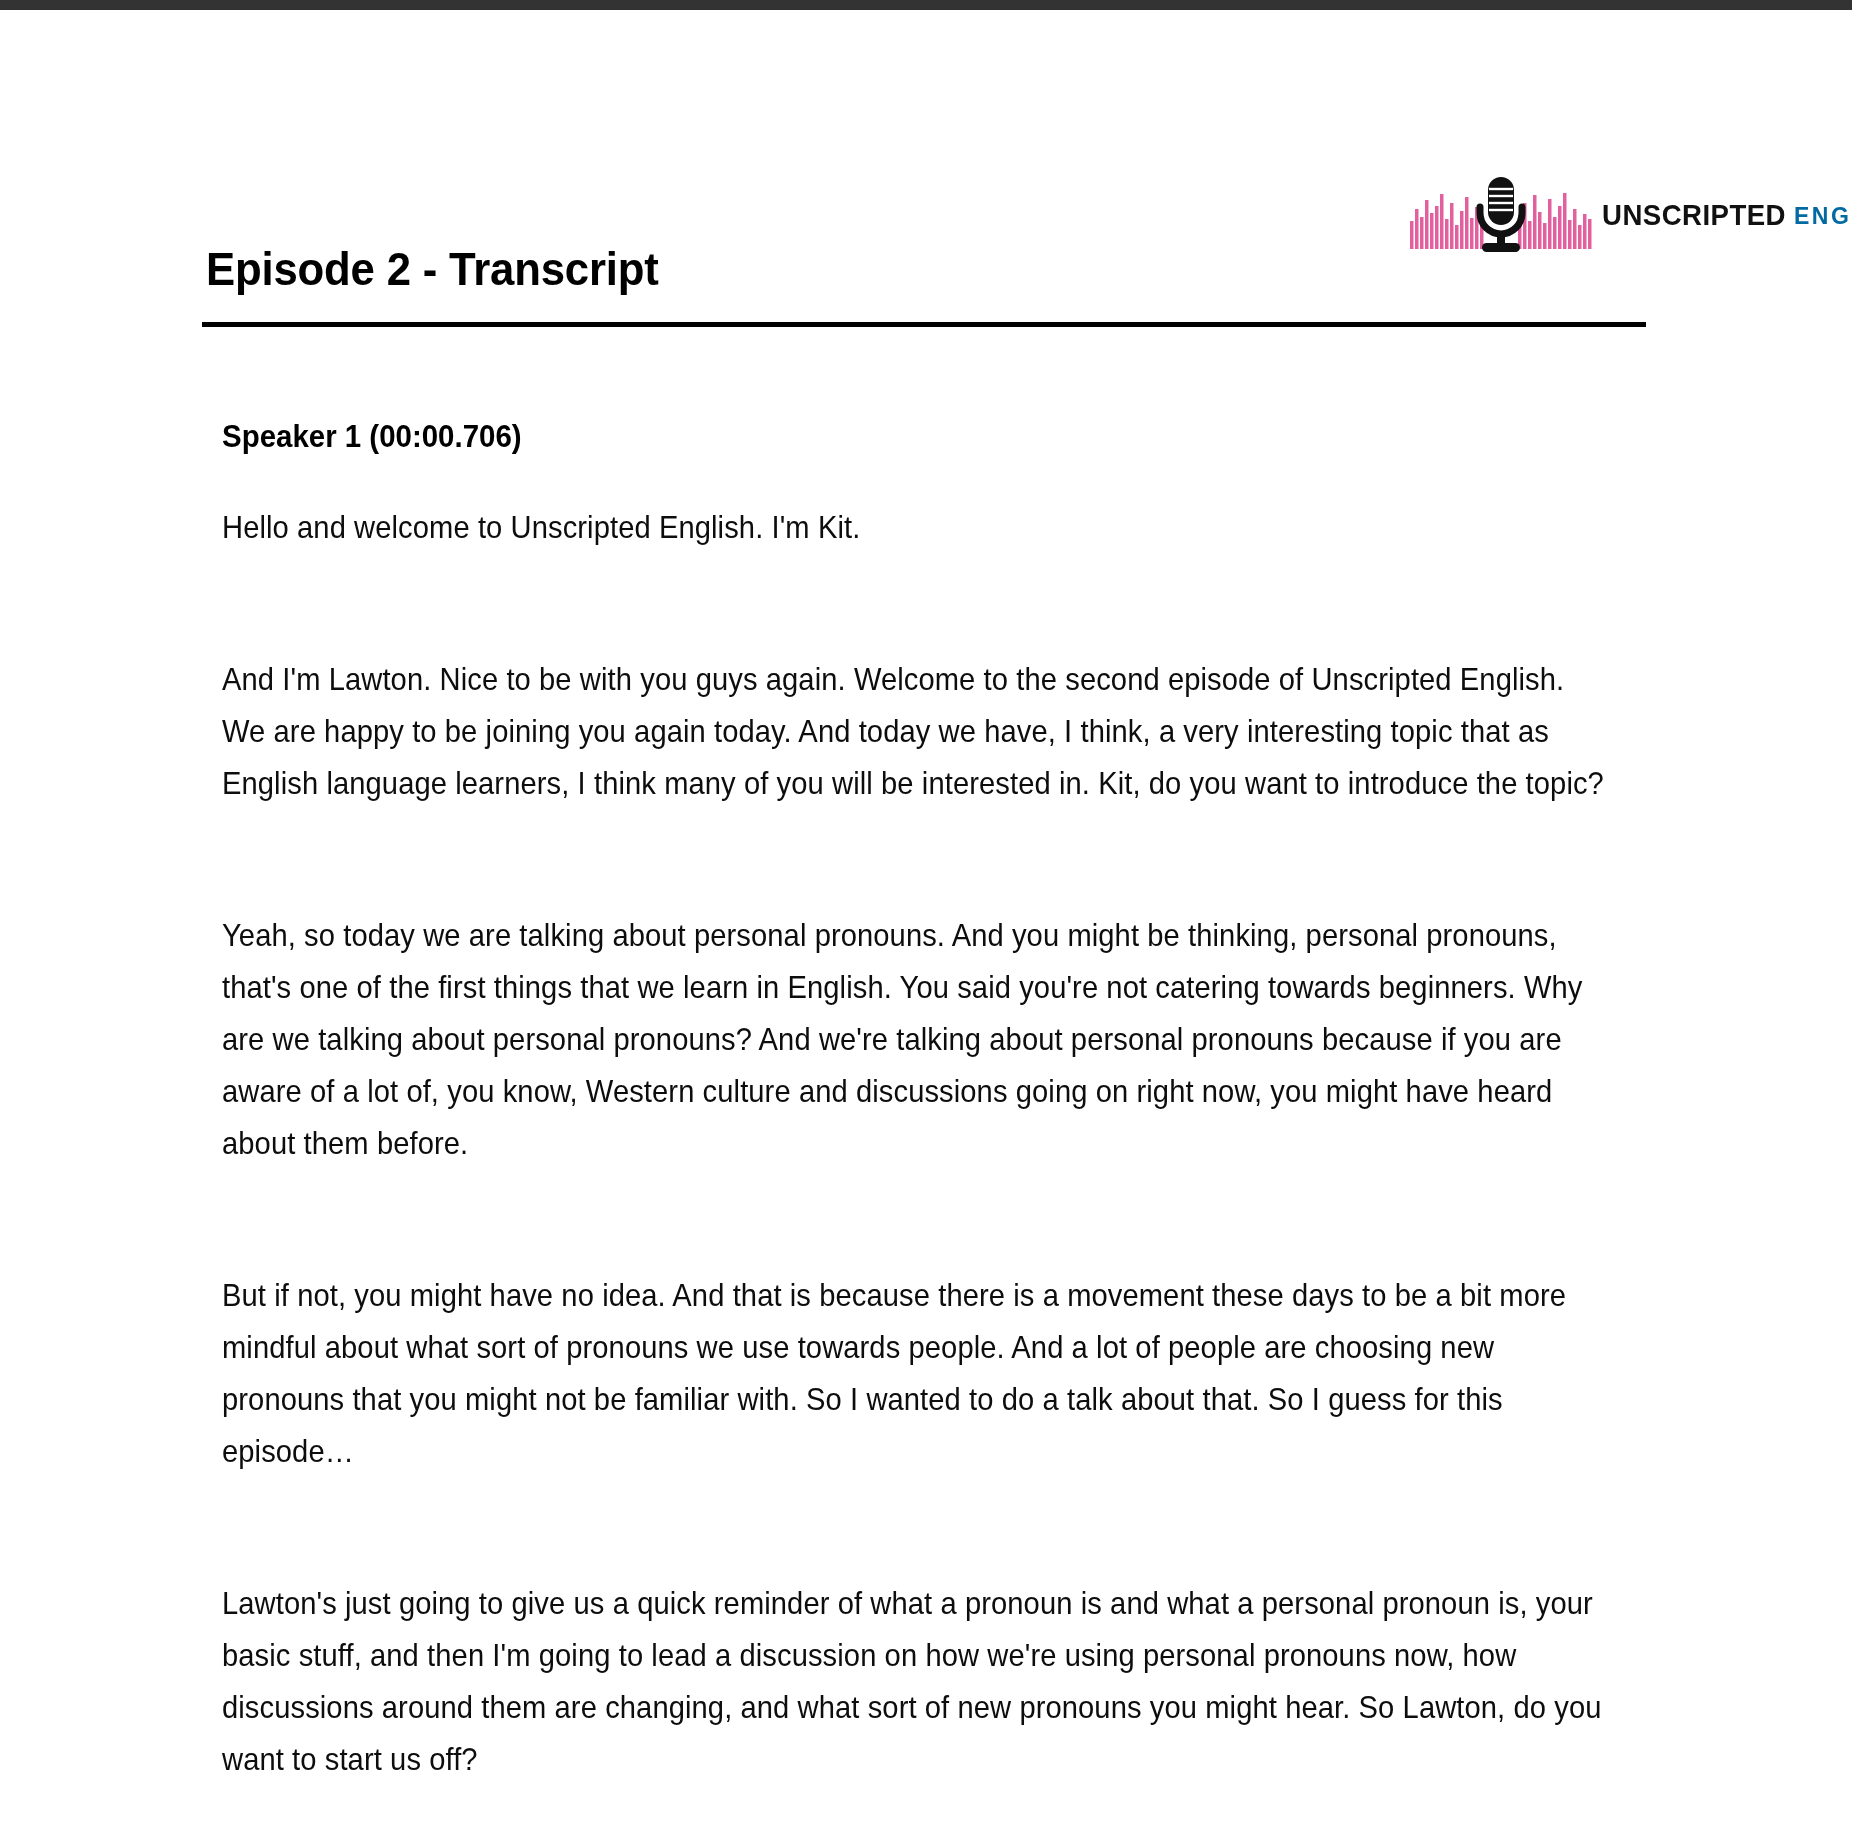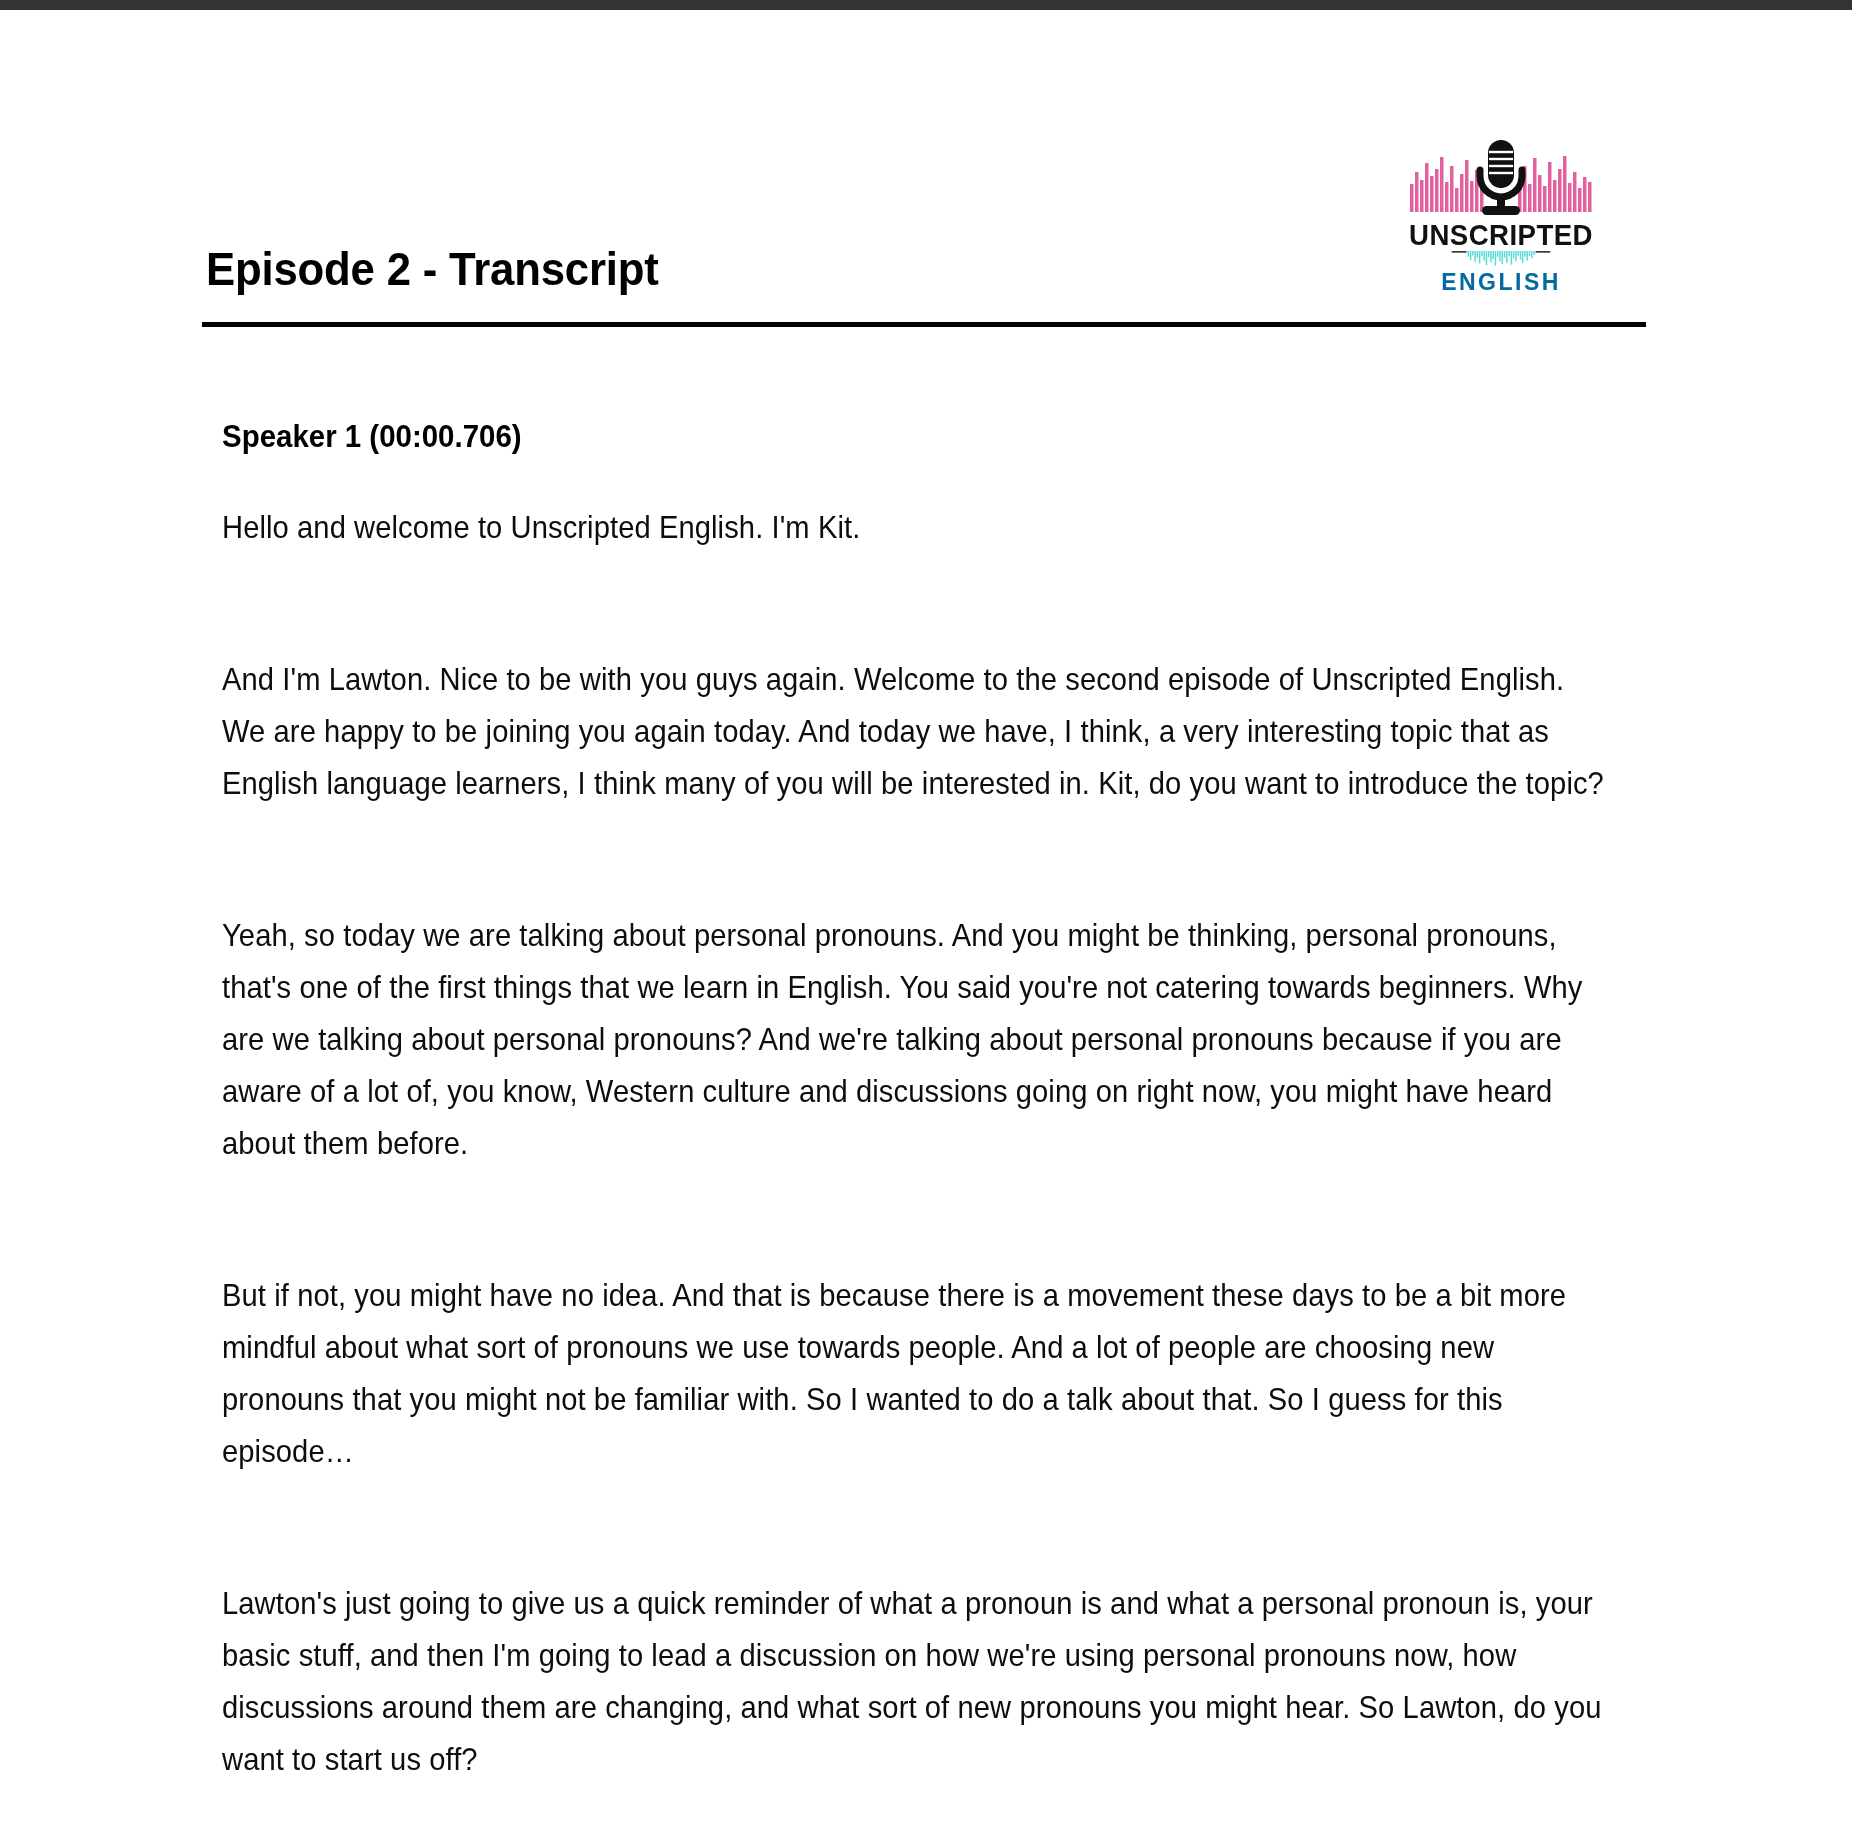--- a/index.html
+++ b/index.html
@@ -32,21 +32,21 @@
   }
 
   
   .logo {
     position: absolute;
     left: 1408px;
     top: 126px;
     width: 186px;
     height: 160px;
     display: flex;
-    flex-direction: column;
+    flex-direction: row;
     align-items: center;
   }
   .logo-mark {
     position: relative;
     width: 186px;
     height: 86px;
   }
   .logo-mark svg { display: block; }
 
   .logo-word {

